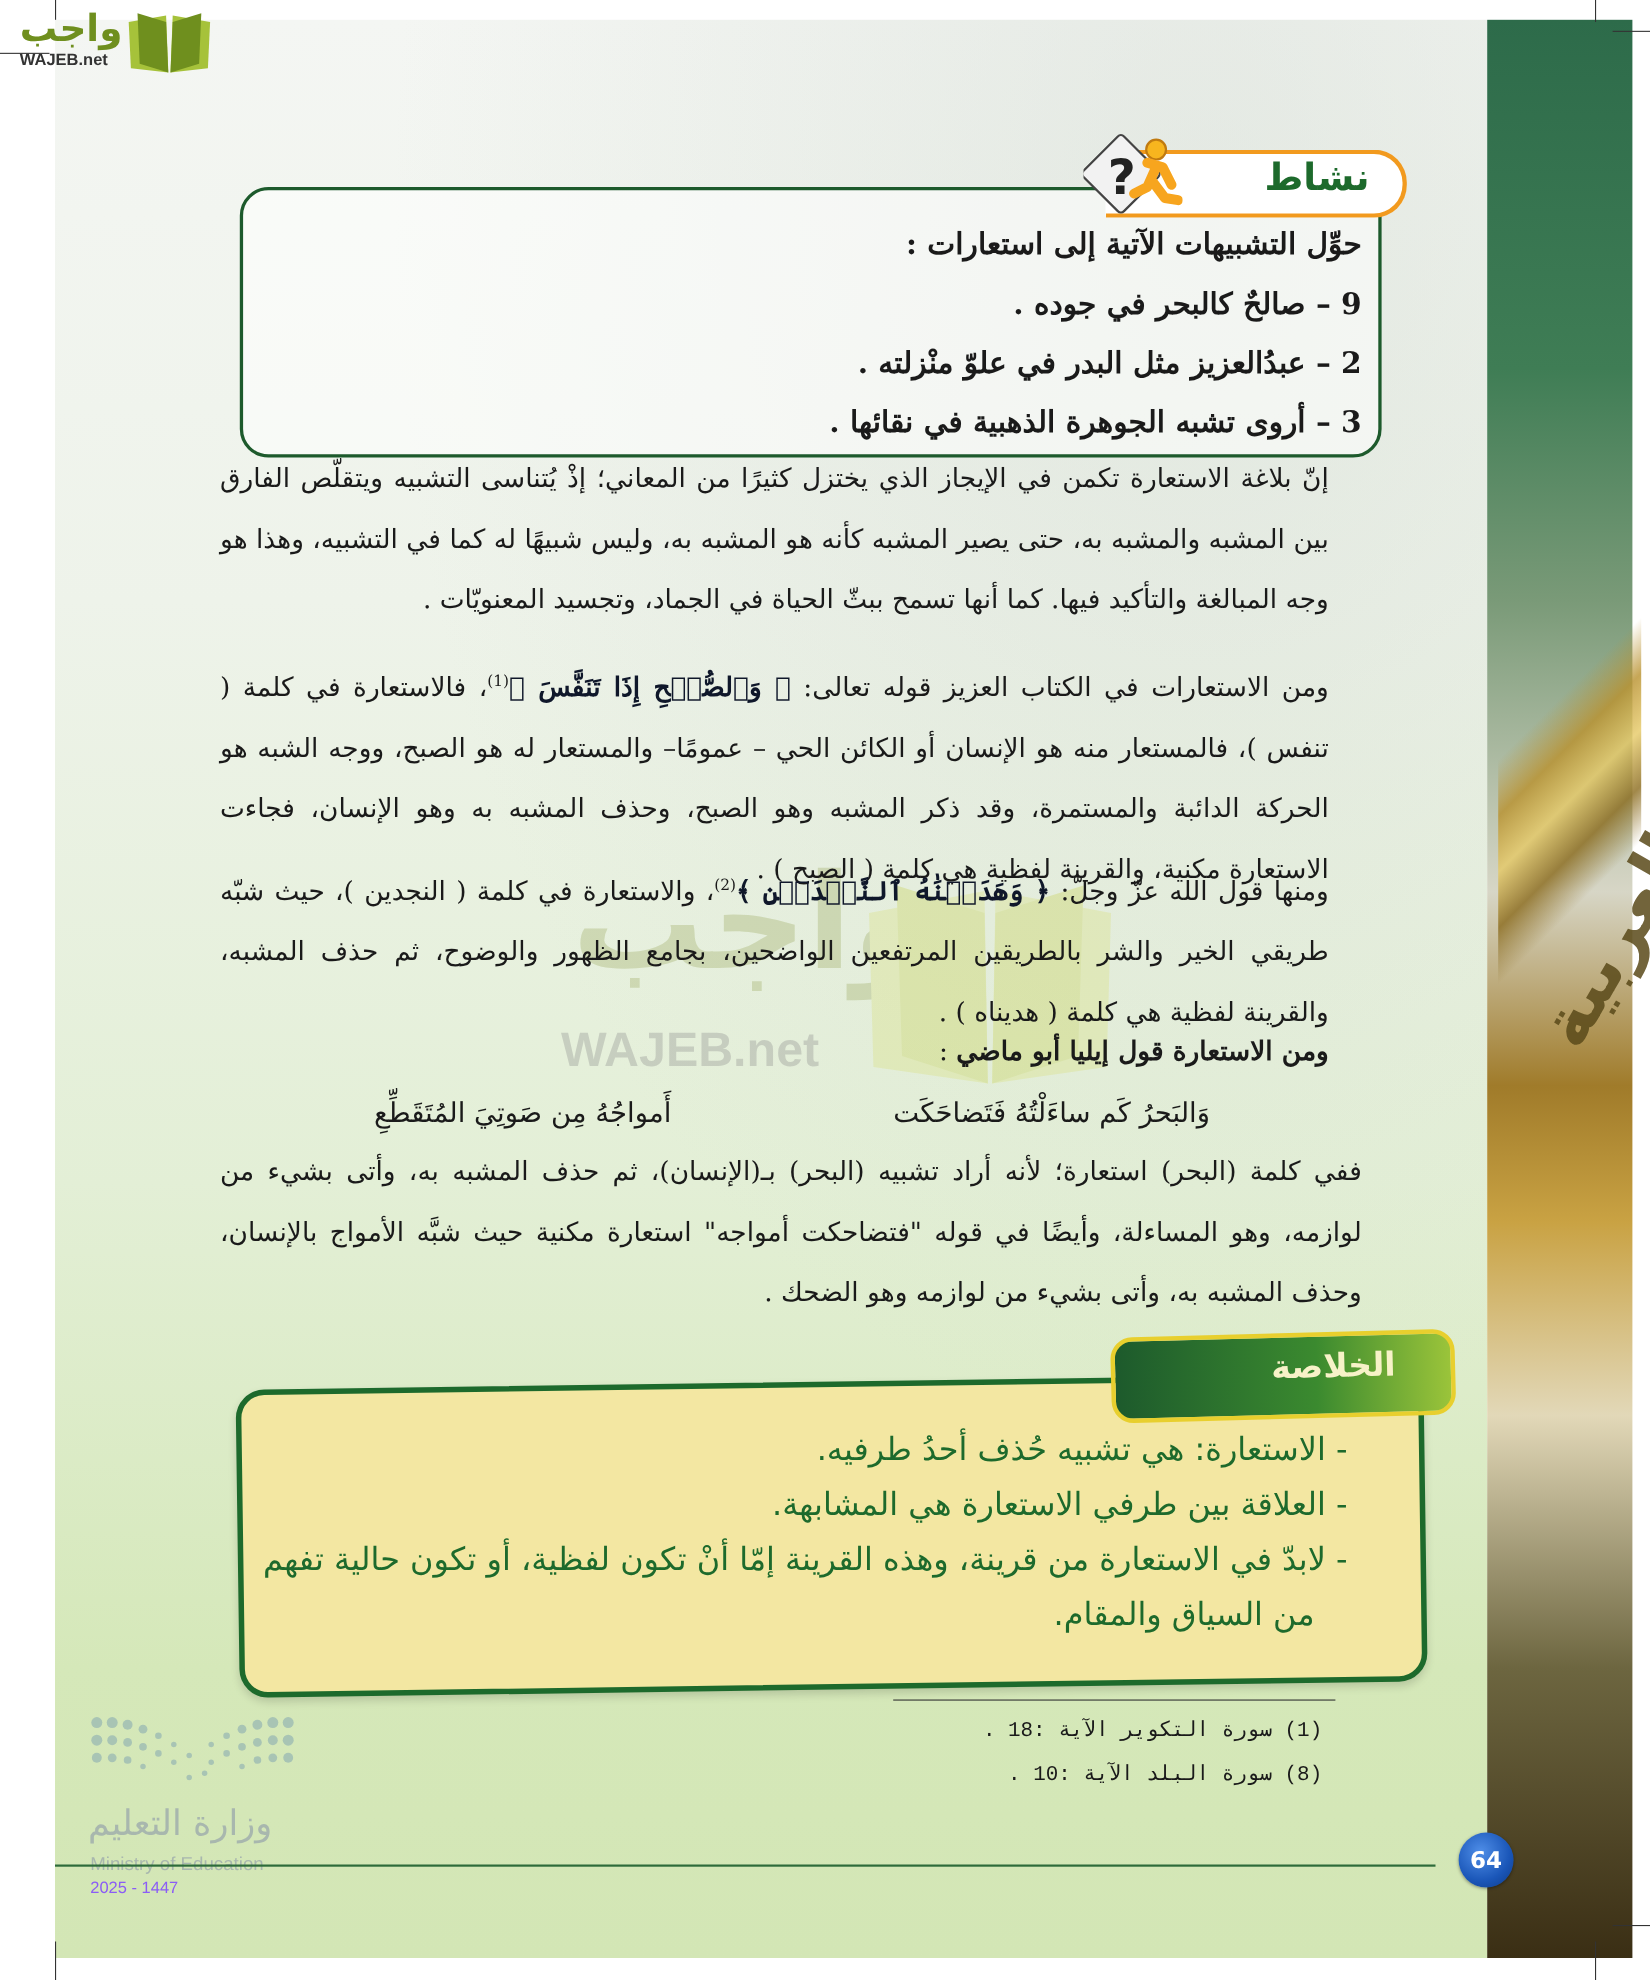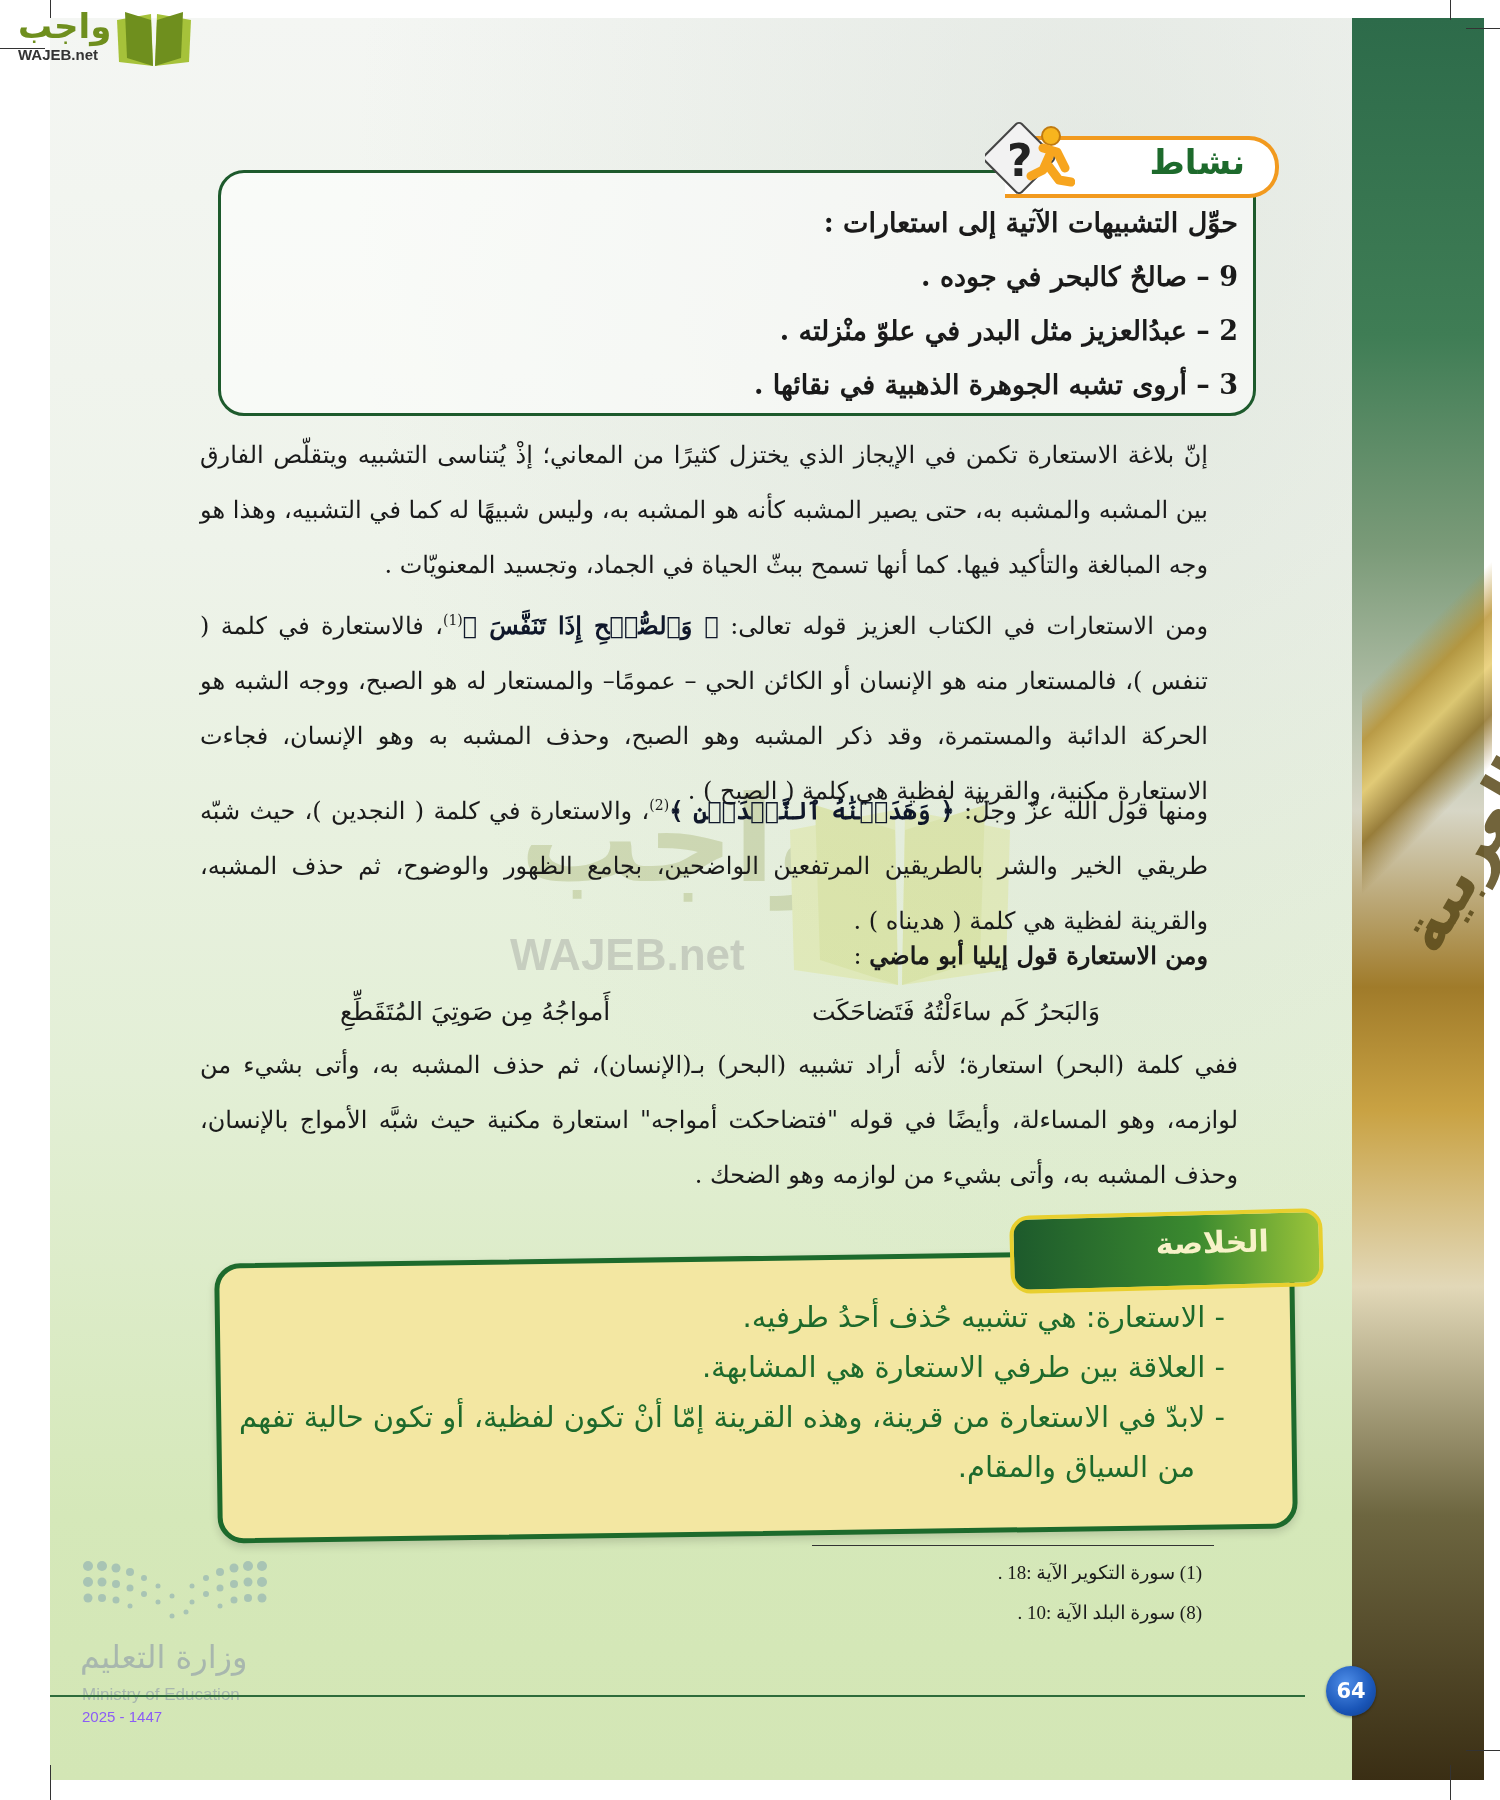--- a/index.html
+++ b/index.html
@@ -91,21 +91,21 @@
   }
   .summary-header .label {
     position:absolute; right:50px; top:10px; font-family:"DejaVu Sans", sans-serif; font-weight:bold;
     font-size:30px; color:#f7f2c8; letter-spacing:4px; direction:rtl;
   }
   .summary-content { position:absolute; right:275px; top:1292px; width:1000px; direction:rtl; text-align:right; }
   .summary-content .item { font-family:"DejaVu Sans", sans-serif; font-weight:normal; font-size:29px; color:#1d6a2c; line-height:50px; }
   .summary-content .item.cont { padding-right:30px; }
 
   .fn-rule { position:absolute; left:812px; top:1545px; width:402px; height:1px; background:#333; }
-  .footnotes { position:absolute; right:298px; top:1553px; direction:rtl; text-align:right; font-family:Liberation Serif, serif; font-size:19px; line-height:40px; color:#1a1a1a; }
+  .footnotes { position:absolute; right:298px; top:1553px; direction:rtl; text-align:right; font-family:Liberation Mono, monospace; font-size:19px; line-height:40px; color:#1a1a1a; }
 
   .moe { position:absolute; left:80px; top:1560px; width:200px; height:160px; }
   .moe .dots { position:absolute; left:0; top:0; width:190px; height:64px; }
   .moe .ar { position:absolute; left:0; top:78px; font-family:"DejaVu Sans", sans-serif; font-size:32px; color:#a8b7ae; direction:rtl; width:185px; text-align:left; }
   .moe .en { position:absolute; left:2px; top:125px; font-family:"Liberation Sans", sans-serif; font-size:17px; color:#a8b7ae; }
   .moe .yr { position:absolute; left:2px; top:148px; font-family:"Liberation Sans", sans-serif; font-size:15px; color:#8b5cf6; }
 
   .bottom-rule { position:absolute; left:50px; top:1695px; width:1255px; height:2px; background:#2d6b3a; }
   .page-number {
     position:absolute; left:1326px; top:1666px; width:50px; height:50px; border-radius:50%;
@@ -163,21 +163,21 @@
   <circle cx="66" cy="18" r="9" fill="#f7b51e" stroke="#c07a10" stroke-width="2"></circle>
   <path d="M58 30 L72 34 L80 50 M66 34 L58 52 L46 58 M62 46 L74 62 L86 64" stroke="#f7a51e" stroke-width="9" fill="none" stroke-linecap="round" stroke-linejoin="round"></path>
 </svg>
 <div class="activity-content">
   <div class="line">حوِّل التشبيهات الآتية إلى استعارات :</div>
   <div class="line">9 – صالحٌ كالبحر في جوده .</div>
   <div class="line">2 – عبدُالعزيز مثل البدر في علوّ منْزلته .</div>
   <div class="line">3 – أروى تشبه الجوهرة الذهبية في نقائها .</div>
 </div>
 
-<div class="body-text" style="top:428px;">
+<div class="body-text" style="top:408px;">
   <p class="p indent">إنّ بلاغة الاستعارة تكمن في الإيجاز الذي يختزل كثيرًا من المعاني؛ إذْ يُتناسى التشبيه ويتقلّص الفارق بين المشبه والمشبه به، حتى يصير المشبه كأنه هو المشبه به، وليس شبيهًا له كما في التشبيه، وهذا هو وجه المبالغة والتأكيد فيها. كما أنها تسمح ببثّ الحياة في الجماد، وتجسيد المعنويّات .</p>
 </div>
 <div class="body-text" style="top:593px;">
   <p class="p indent"><span>ومن الاستعارات في الكتاب العزيز قوله تعالى: </span><span class="quran">﴿ وَٱلصُّبۡحِ إِذَا تَنَفَّسَ ﴾</span><span class="sup">(1)</span><span>، فالاستعارة في كلمة ( تنفس )، فالمستعار منه هو الإنسان أو الكائن الحي – عمومًا– والمستعار له هو الصبح، ووجه الشبه هو الحركة الدائبة والمستمرة، وقد ذكر المشبه وهو الصبح، وحذف المشبه به وهو الإنسان، فجاءت الاستعارة مكنية، والقرينة لفظية هي كلمة ( الصبح ) .</span></p>
 </div>
 <div class="body-text" style="top:778px;">
   <p class="p indent"><span>ومنها قول الله عزّ وجلّ: </span><span class="quran">﴿ وَهَدَيۡنَٰهُ ٱلنَّجۡدَيۡنِ ﴾</span><span class="sup">(2)</span><span>، والاستعارة في كلمة ( النجدين )، حيث شبّه طريقي الخير والشر بالطريقين المرتفعين الواضحين، بجامع الظهور والوضوح، ثم حذف المشبه، والقرينة لفظية هي كلمة ( هديناه ) .</span></p>
 </div>
 <div class="body-text" style="top:928px;">
   <p class="p indent"><span class="bold">ومن الاستعارة قول إيليا أبو ماضي</span><span> :</span></p>

